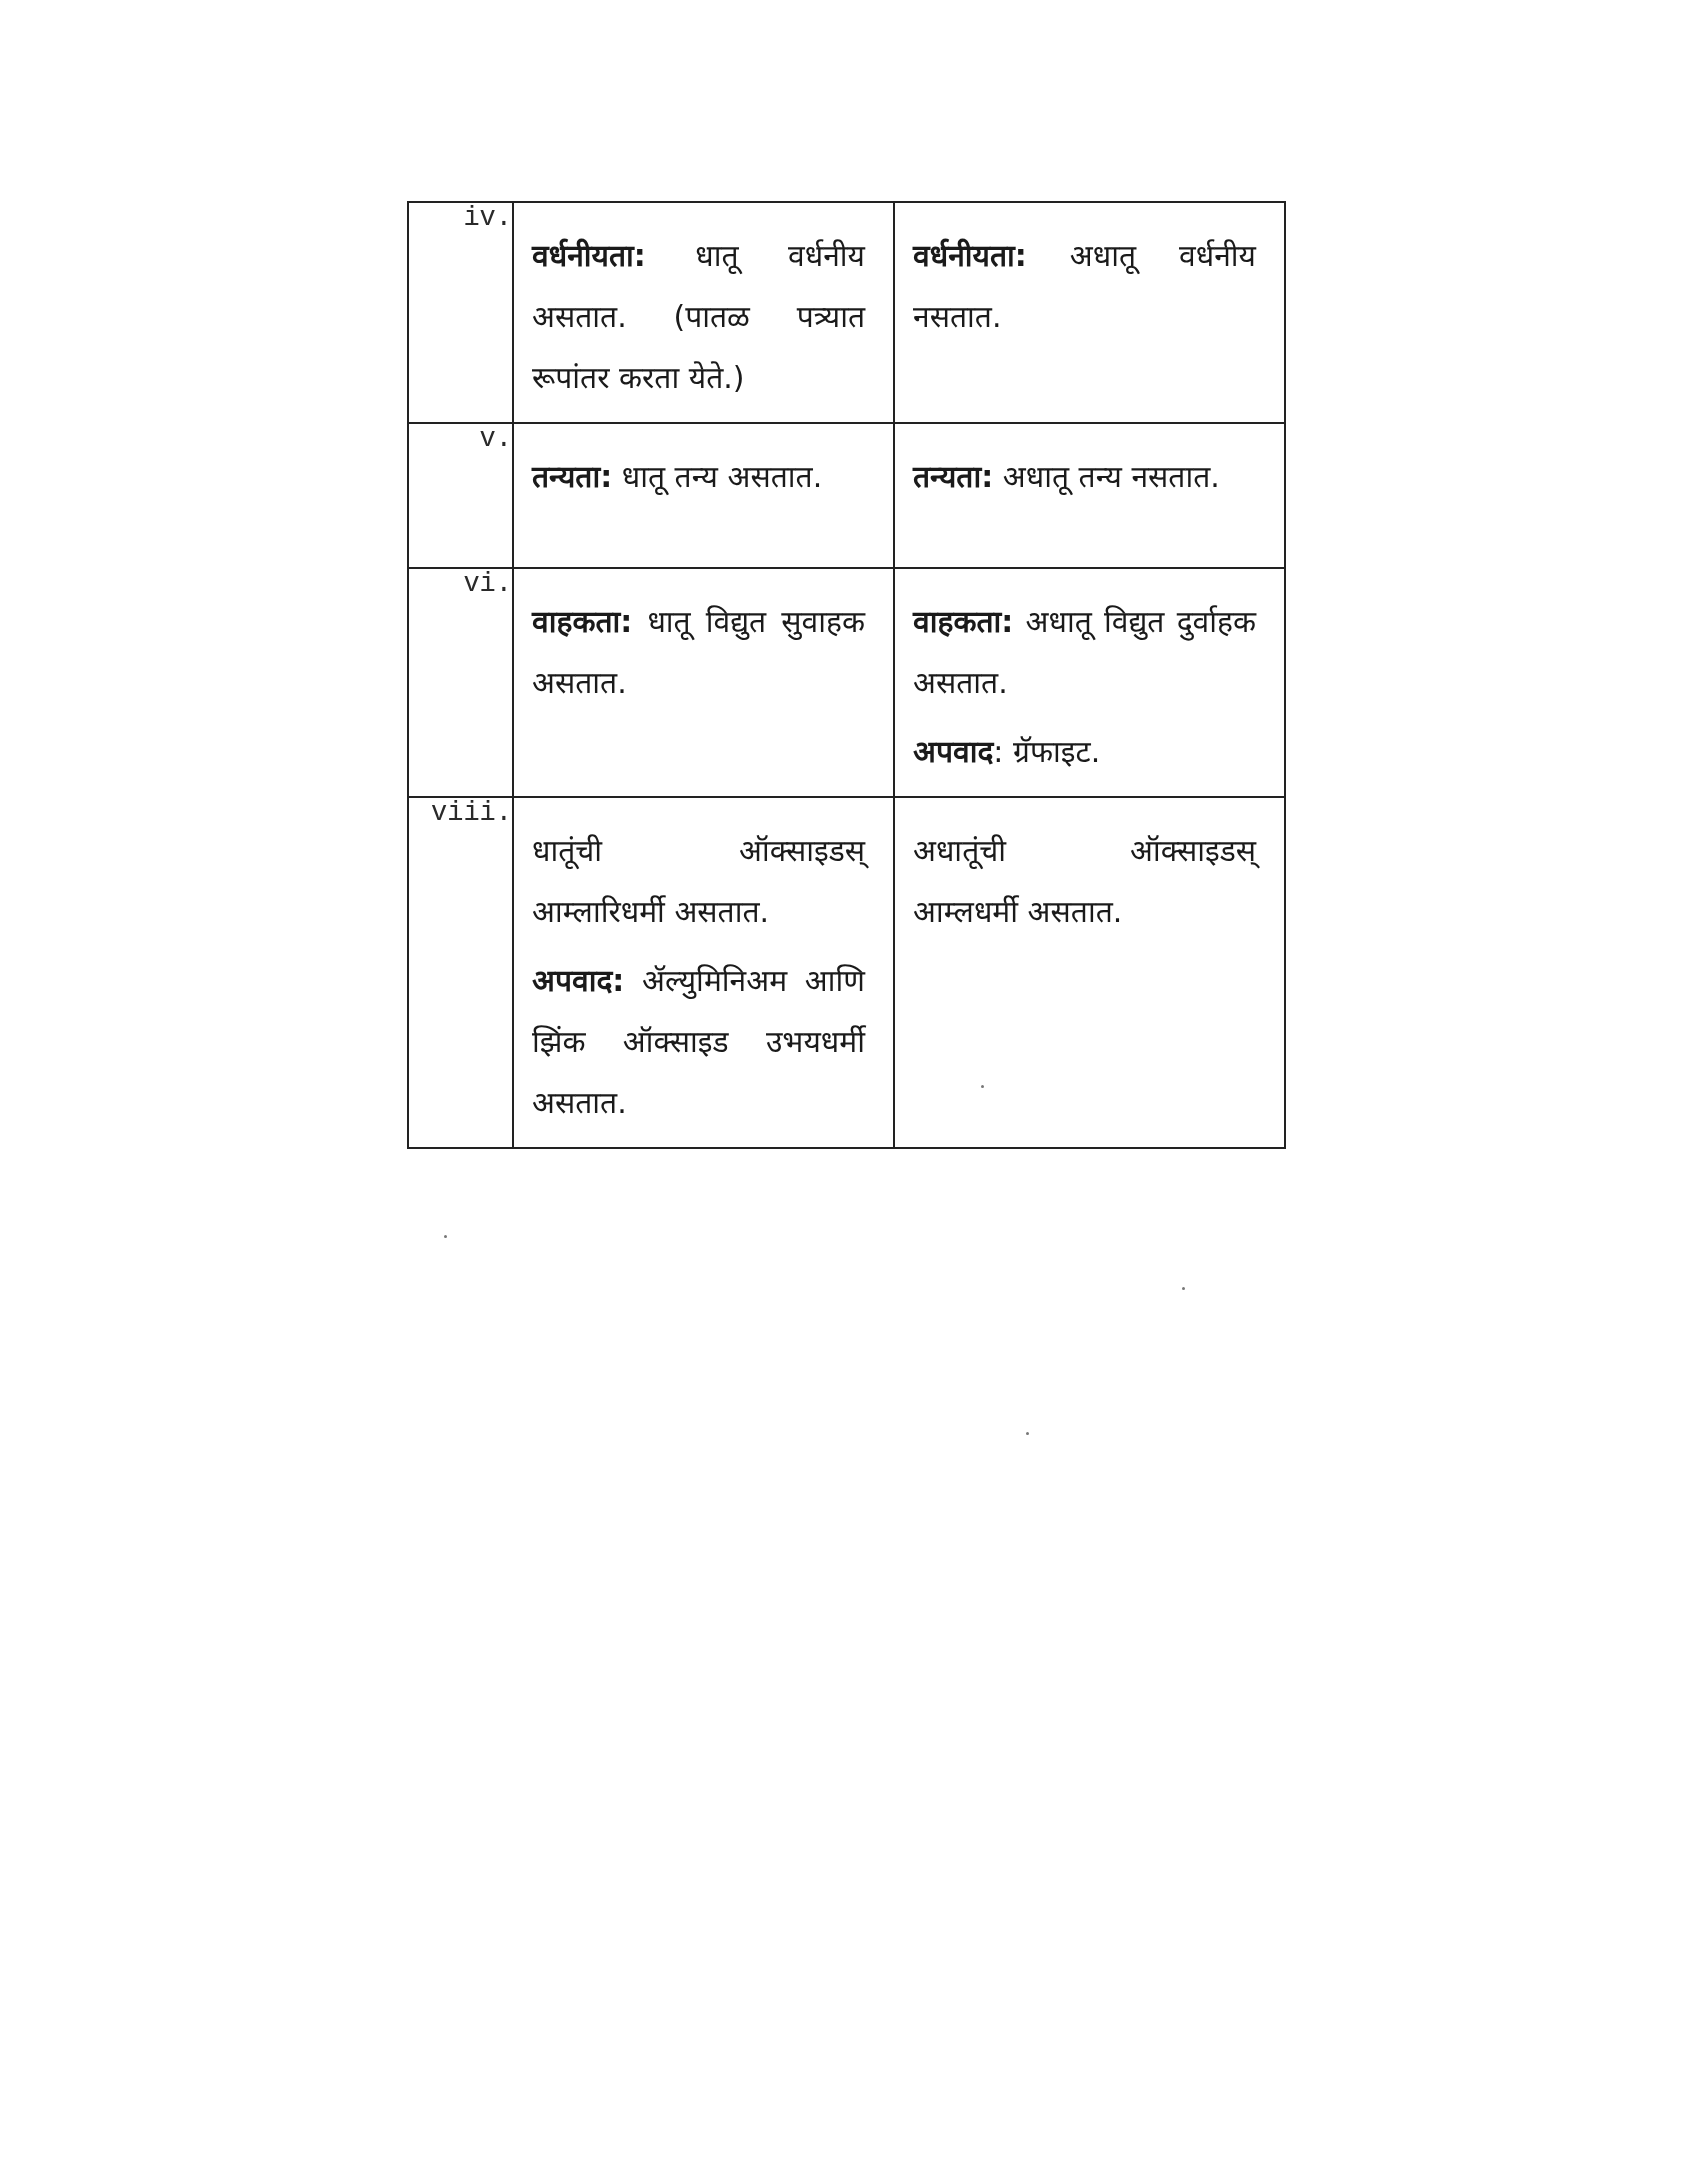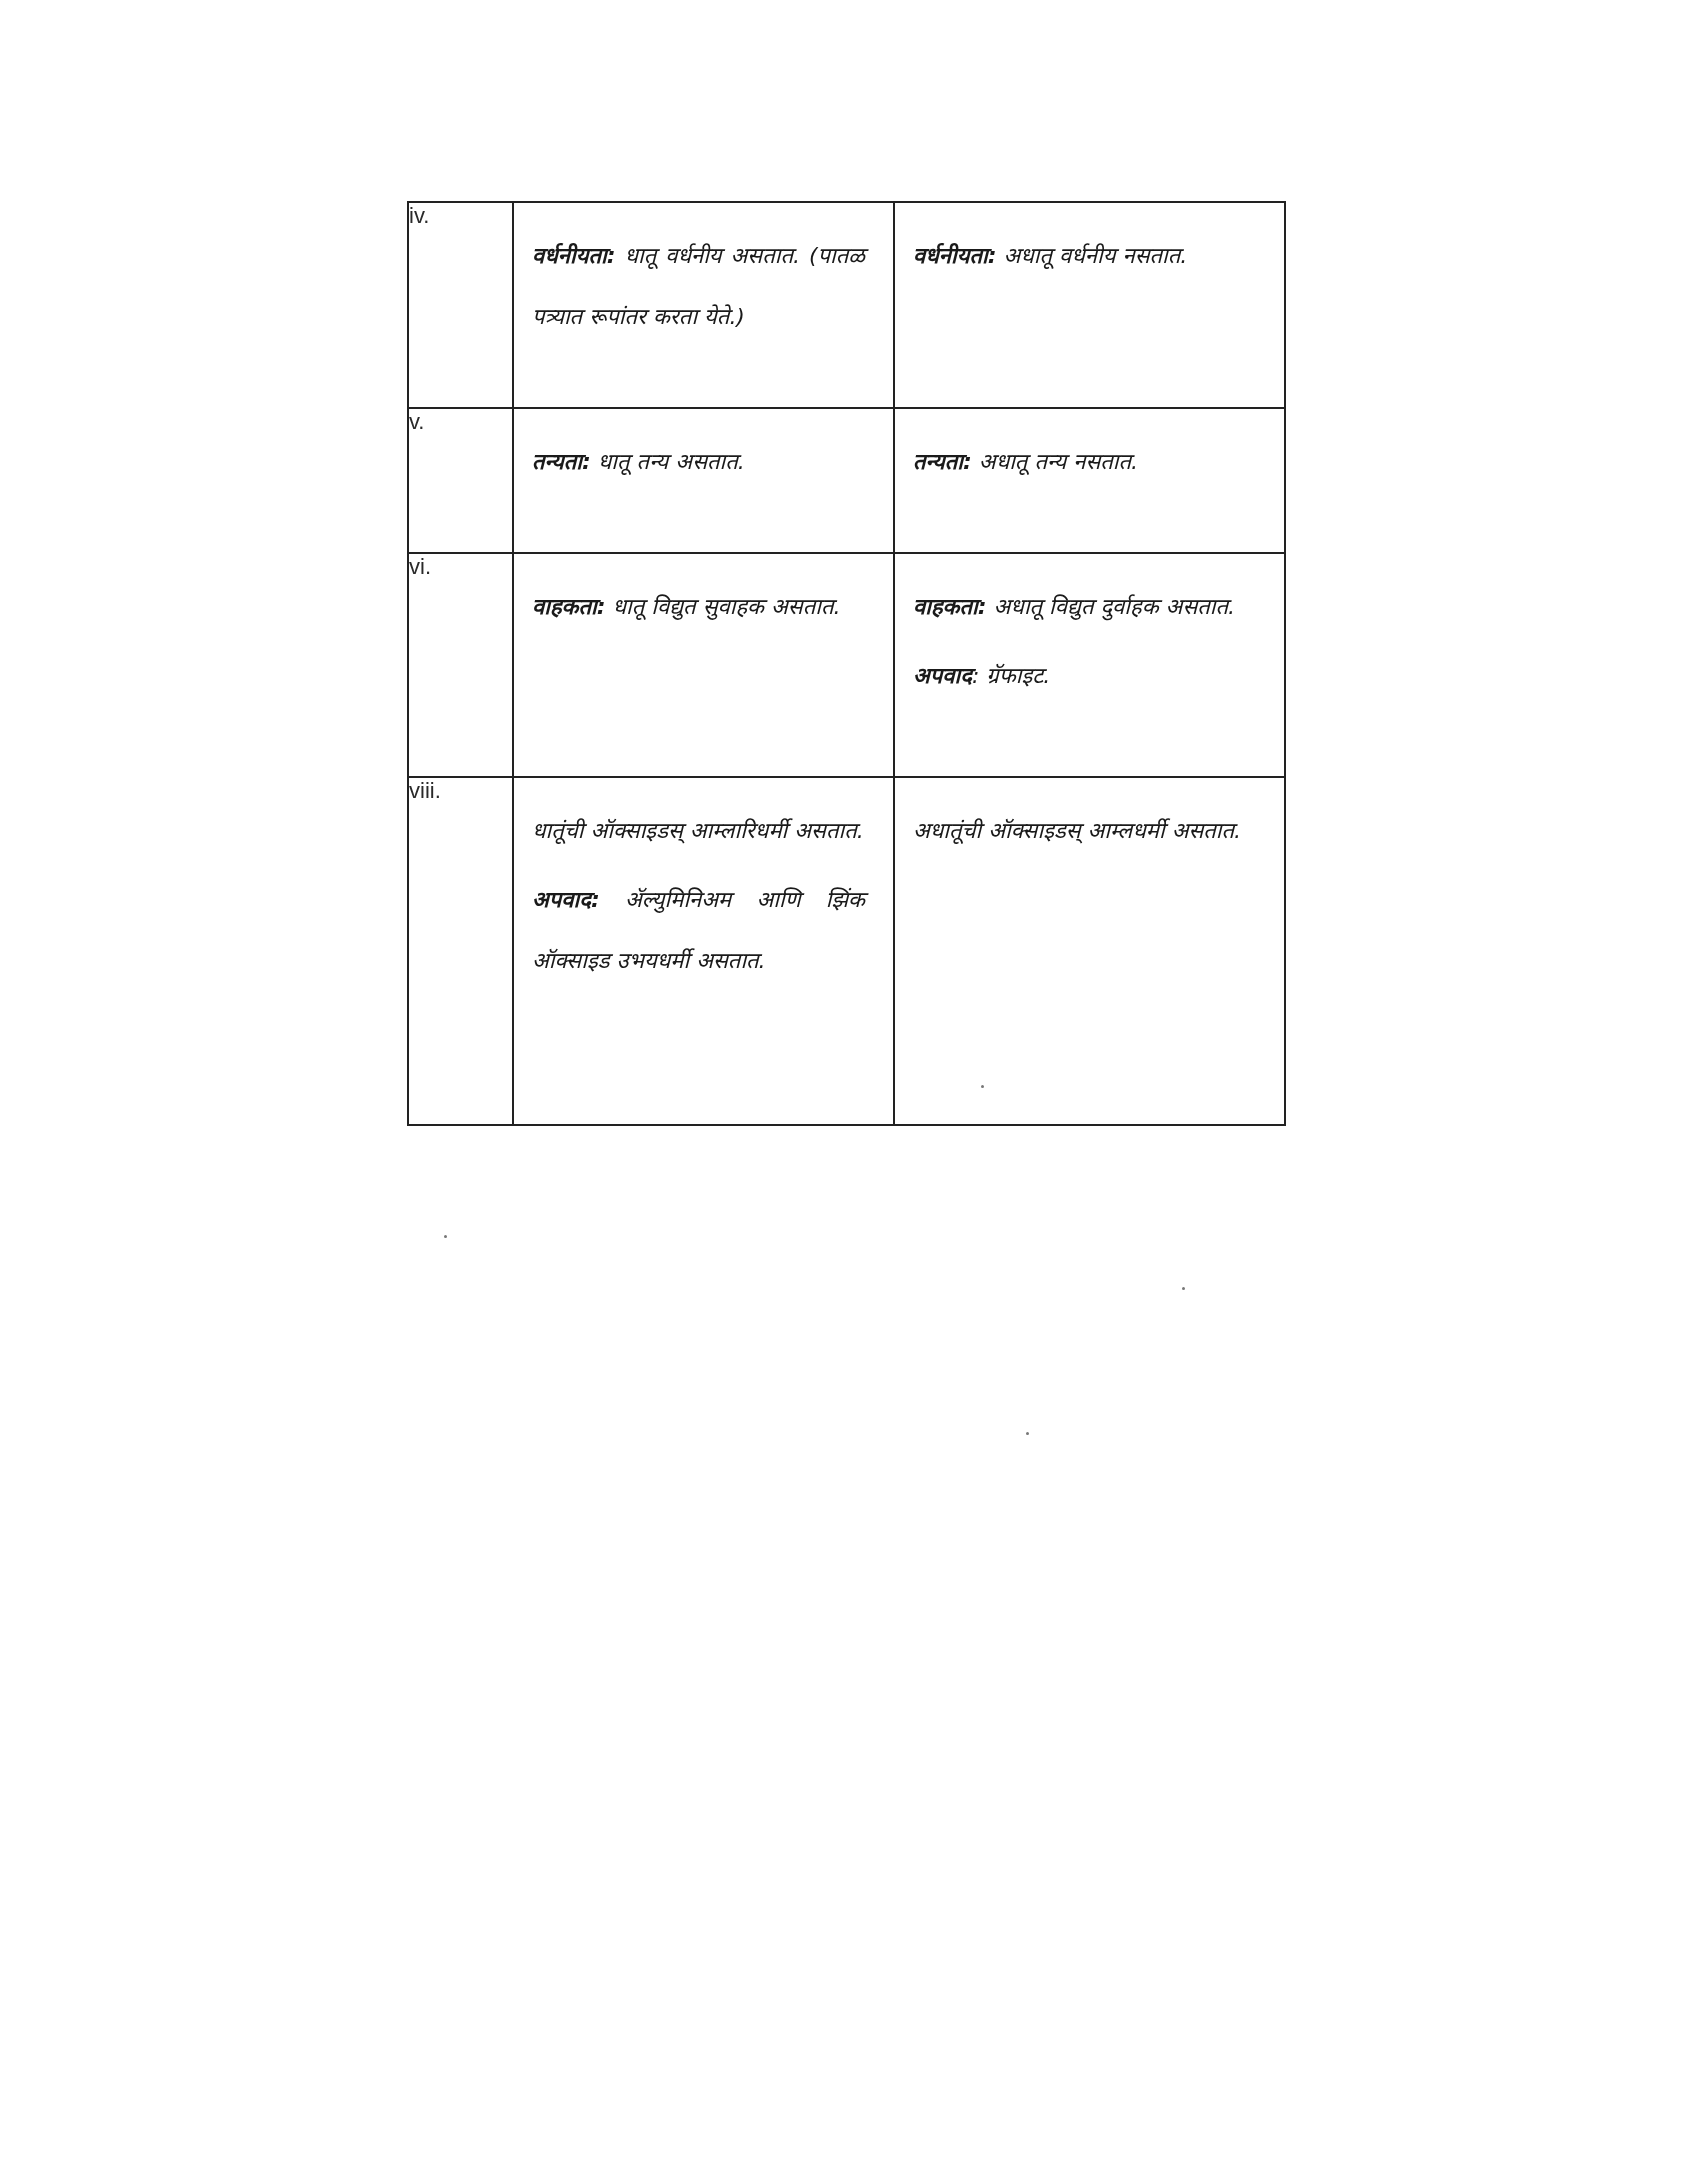--- a/index.html
+++ b/index.html
@@ -32,32 +32,32 @@
     table.compare td {
       border: 2px solid #222222;
       vertical-align: top;
       padding: 0;
     }
     col.c-num { width: 105px; }
     col.c-metal { width: 381px; }
     col.c-nonmetal { width: 391px; }
 
     .num {
-      font-family: Liberation Sans, sans-serif;
-      font-size: 22px;
+      font-family: Liberation Mono, monospace;
+      font-size: 27px;
       padding: 26px 0 0 20px;
       color: #2a2a2a;
+      text-align: right;
     }
     .cell {
       padding: 22px 28px 14px 18px;
-      font-size: 22px;
+      font-size: 30px;
       line-height: 61px;
       text-align: justify;
       text-align-last: left;
-      font-style: italic;
     }
     .cell p {
       margin: 0;
     }
     .cell p + p {
       margin-top: 8px;
     }
     .term {
       font-weight: bold;
     }

